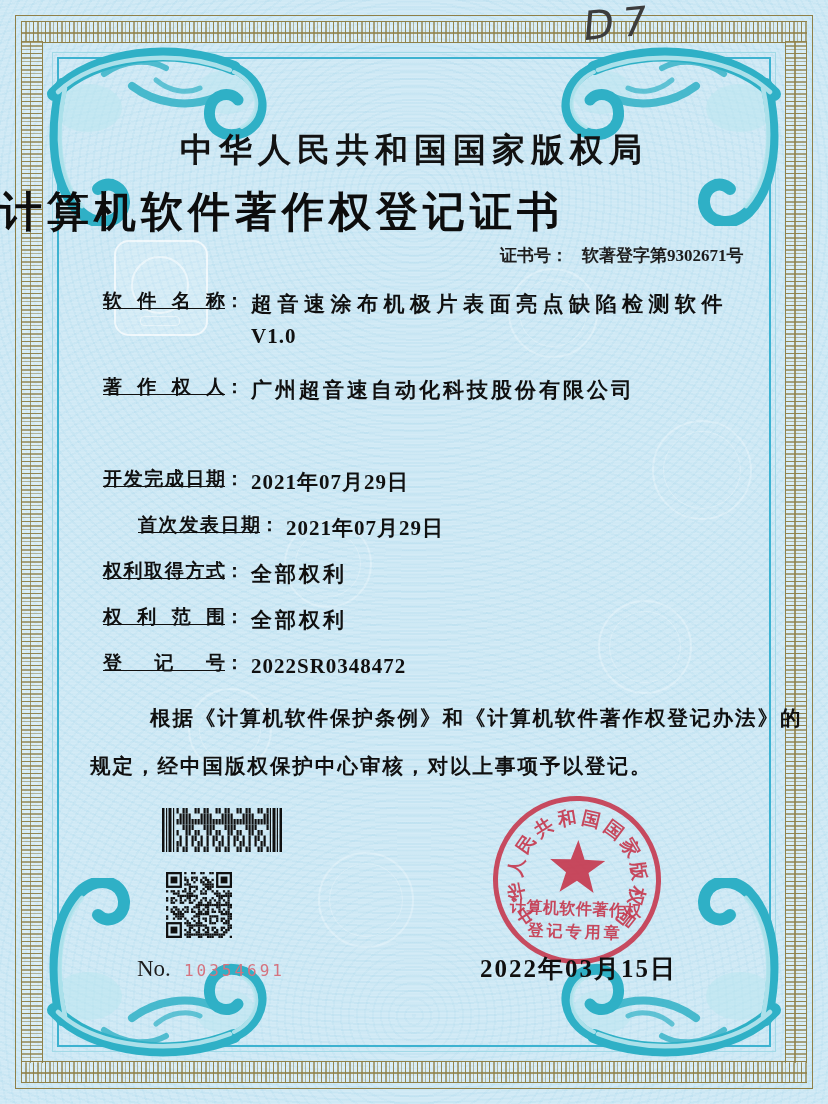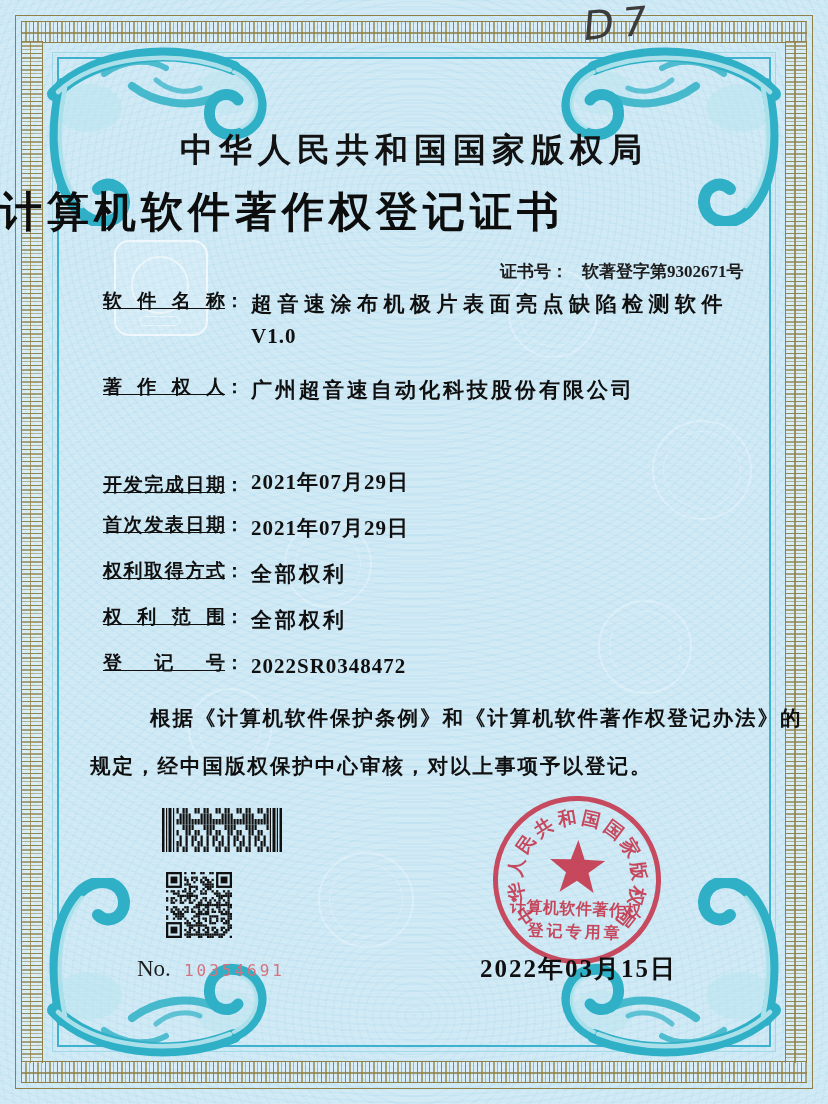--- a/index.html
+++ b/index.html
@@ -54,31 +54,31 @@
   .emboss::before{content:"";position:absolute;left:24px;bottom:8px;width:38px;height:8px;
     border:1.5px solid rgba(255,255,255,.55);border-radius:4px;}
   
   .handnote{position:absolute;left:583px;top:0px;font-family:"DejaVu Sans",sans-serif;
     font-size:40px;color:#3c3c3c;transform:rotate(-5deg) skewX(-10deg);letter-spacing:8px;font-weight:500;}
   
   .authority{position:absolute;left:0;right:0;top:128px;text-align:center;
     font-size:33px;font-weight:600;color:#121212;letter-spacing:6px;}
   .main-title{position:absolute;left:0;right:0;top:184px;
     font-size:42px;font-weight:700;color:#0d0d0d;letter-spacing:5px;}
-  .cert-line{position:absolute;left:500px;top:244px;font-size:17px;font-weight:600;color:#1c1c1c;margin-top:16px;}
+  .cert-line{position:absolute;left:500px;top:244px;font-size:17px;font-weight:600;color:#1c1c1c;}
   .cert-line .val{margin-left:14px;}
   
   .frow{position:absolute;left:103px;display:flex;align-items:flex-start;
     font-size:19px;font-weight:600;color:#101010;}
   .flabel{display:inline-block;width:122px;text-align:justify;text-align-last:justify;letter-spacing:0;text-decoration:underline;}
   .fcolon{display:inline-block;width:19px;}
   .fvalue{margin-left:7px;font-size:21px;letter-spacing:1px;line-height:32px;}
   .ls-wide{letter-spacing:5.5px;}
   .ls-mid{letter-spacing:3px;}
-  .r1{top:288px;} .r2{top:374px;} .r3{top:466px;align-items:flex-end;} .r4{top:512px;}
+  .r1{top:288px;} .r2{top:374px;} .r3{top:466px;} .r4{top:512px;margin-left:35px;}
   .r5{top:558px;} .r6{top:604px;} .r7{top:650px;}
   
   .stmt{position:absolute;font-size:20.5px;font-weight:600;color:#101010;letter-spacing:2px;}
   .stmt-1{left:150px;top:704px;}
   .stmt-2{left:90px;top:752px;}
   
   .barcode{position:absolute;left:162px;top:808px;width:120px;height:44px;}
   .qrcode{position:absolute;left:166px;top:872px;width:66px;height:66px;}
   .serial{position:absolute;left:137px;top:956px;font-size:23px;color:#1d1d1d;}
   .serial .num{margin-left:13px;color:#d4737f;font-family:"DejaVu Sans Mono",monospace;

